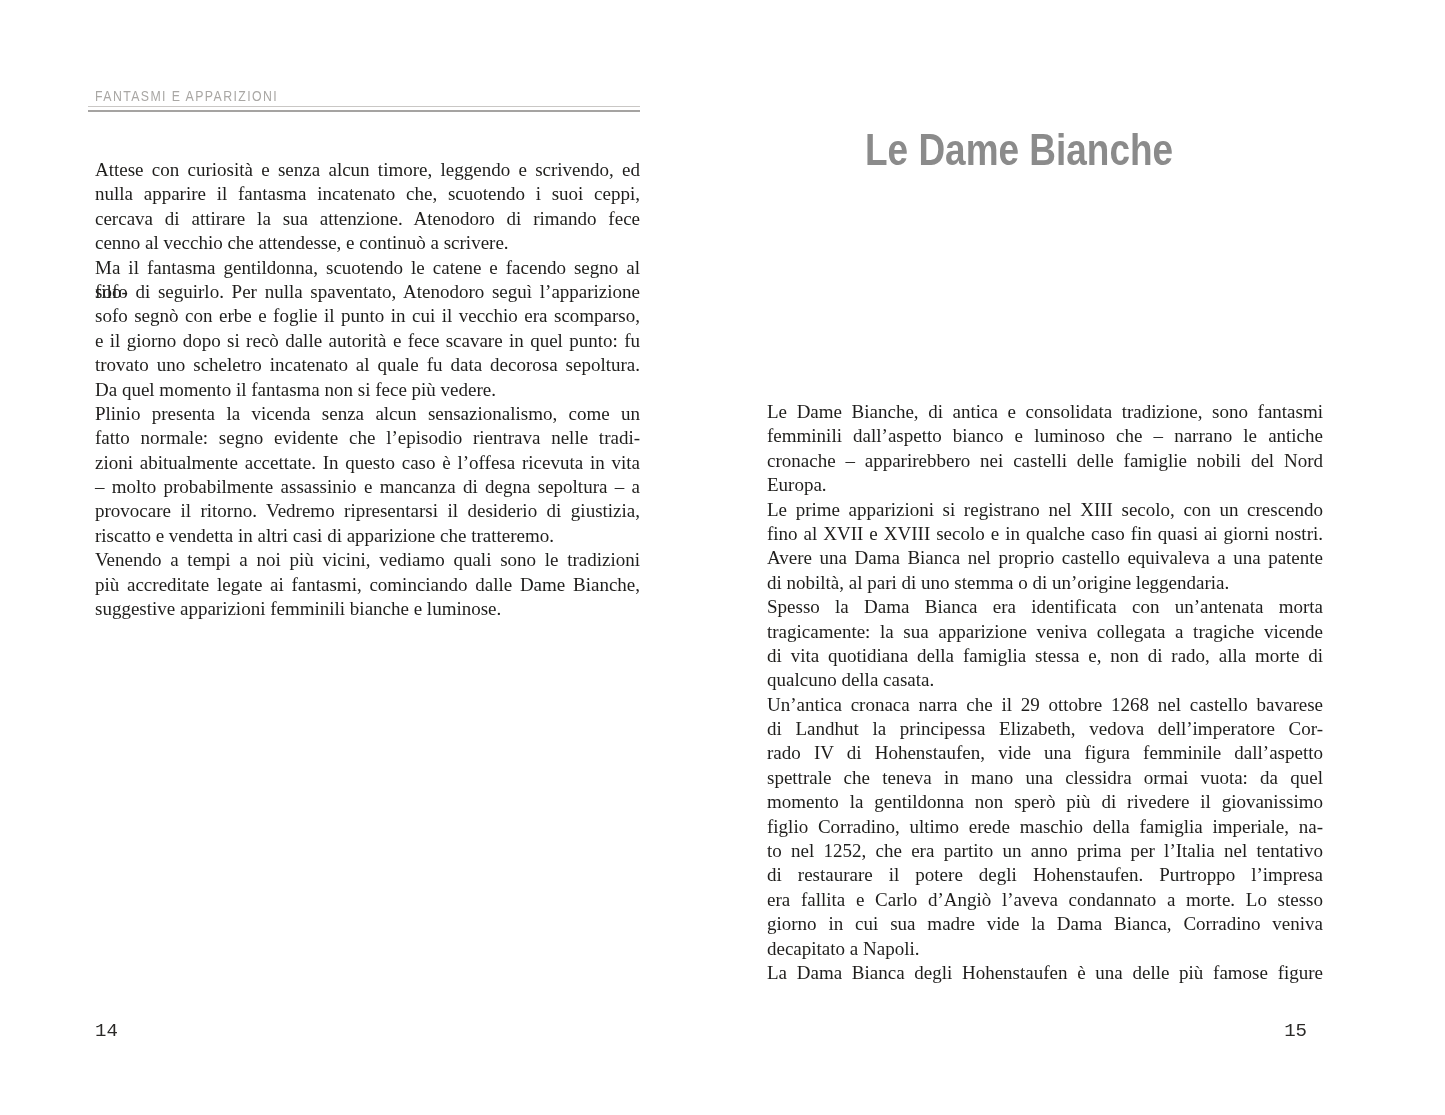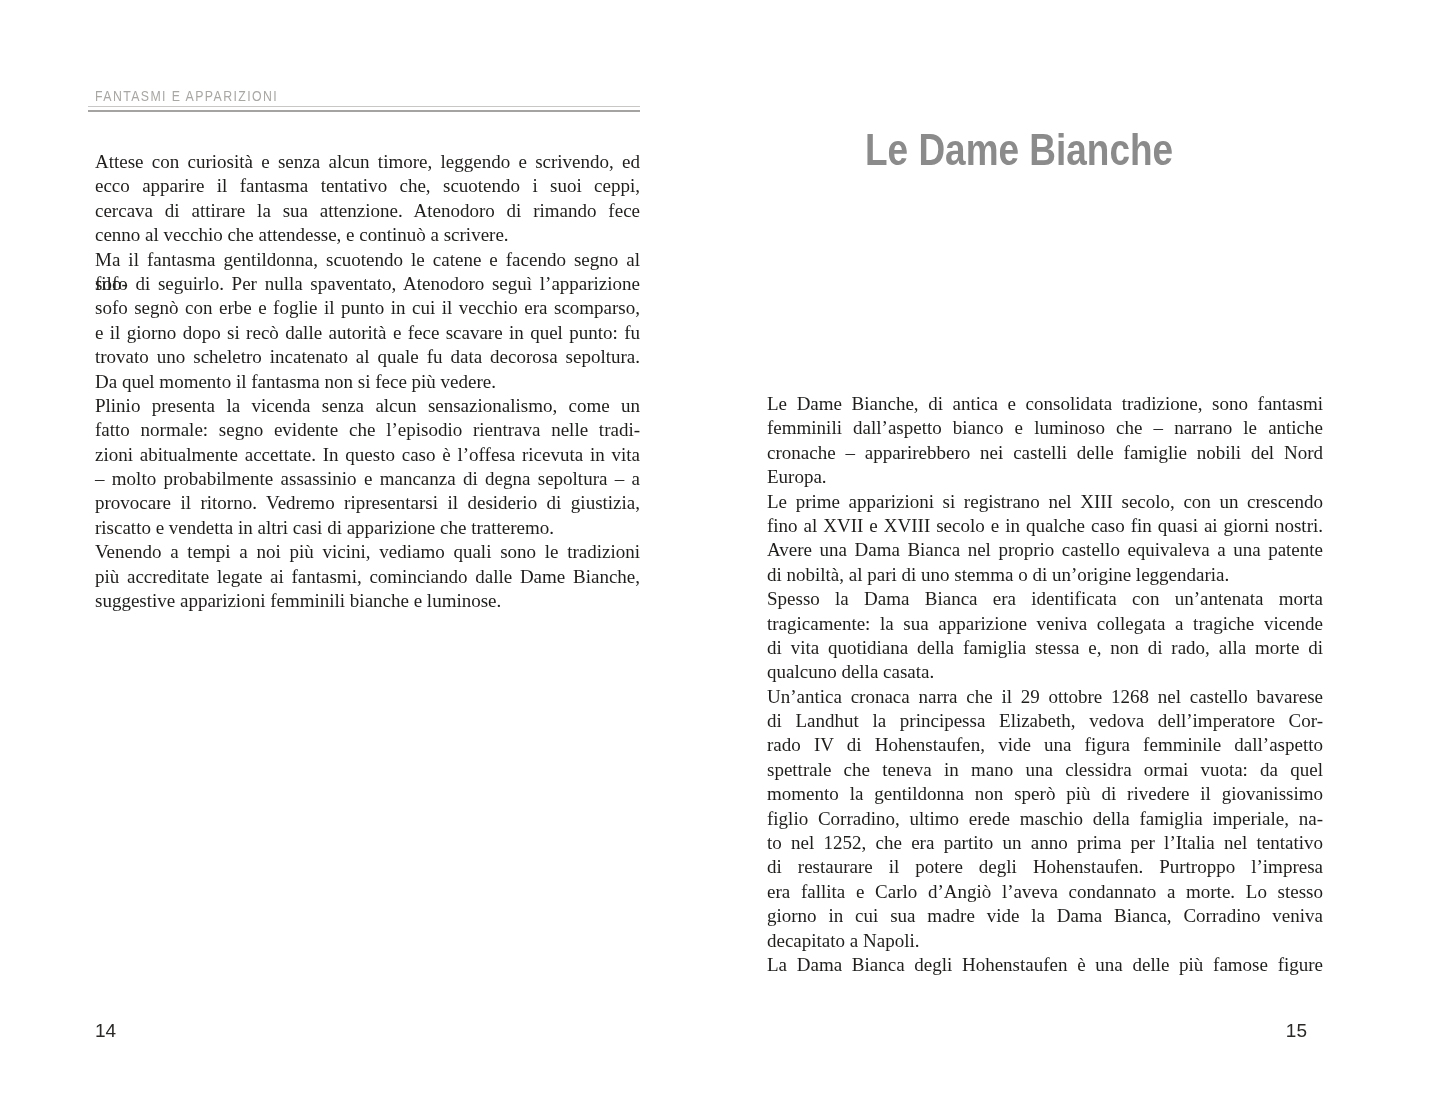--- a/index.html
+++ b/index.html
@@ -46,56 +46,56 @@
     font-size: 44px;
     line-height: 1.1;
     color: #8b8b8b;
     letter-spacing: 0;
     transform: scaleX(0.84);
     transform-origin: left top;
     white-space: nowrap;
   }
 
   
-  .pbody { position: absolute; left: 0; }
+  .pbody { position: absolute; left: 0; margin-top: 8px; }
   .lbody { top: 150px; width: 545px; }
   .rbody { top: 392px; width: 556px; }
   .pline {
     font-family: "Liberation Serif", serif;
     font-size: 19px;
     line-height: 24.4px;
     height: 24.4px;
     color: #1f1e1c;
     text-align: justify;
     text-align-last: justify;
     overflow: visible;
   }
   .pline.pend { text-align-last: left; }
 
   
   .folio {
     position: absolute; top: 1020px;
-    font-family: Liberation Sans, sans-serif;
+    font-family: Liberation Mono, monospace;
     font-size: 19px;
     color: #2a2927;
   }
   .folio-l { left: 0; }
   .folio-r { right: 16px; text-align: left; }
 </style>
 </head>
 <body>
 
 <div class="spread">
 
   <div class="lpage">
     <div class="runhead">FANTASMI E APPARIZIONI</div>
     <div class="hrule"></div>
     <div class="pbody lbody">
         <div class="pline">Attese con curiosità e senza alcun timore, leggendo e scrivendo, ed</div>
-        <div class="pline">ecco apparire il fantasma tentativo che, scuotendo i suoi ceppi,</div>
+        <div class="pline">nulla apparire il fantasma incatenato che, scuotendo i suoi ceppi,</div>
         <div class="pline">cercava di attirare la sua attenzione. Atenodoro di rimando fece</div>
         <div class="pline pend">cenno al vecchio che attendesse, e continuò a scrivere.</div>
         <div class="pline">Ma il fantasma gentildonna, scuotendo le catene e facendo segno al filo-</div>
         <div class="pline">sofo di seguirlo. Per nulla spaventato, Atenodoro seguì l’apparizione</div>
         <div class="pline">sofo segnò con erbe e foglie il punto in cui il vecchio era scomparso,</div>
         <div class="pline">e il giorno dopo si recò dalle autorità e fece scavare in quel punto: fu</div>
         <div class="pline">trovato uno scheletro incatenato al quale fu data decorosa sepoltura.</div>
         <div class="pline pend">Da quel momento il fantasma non si fece più vedere.</div>
         <div class="pline">Plinio presenta la vicenda senza alcun sensazionalismo, come un</div>
         <div class="pline">fatto normale: segno evidente che l’episodio rientrava nelle tradi-</div>

